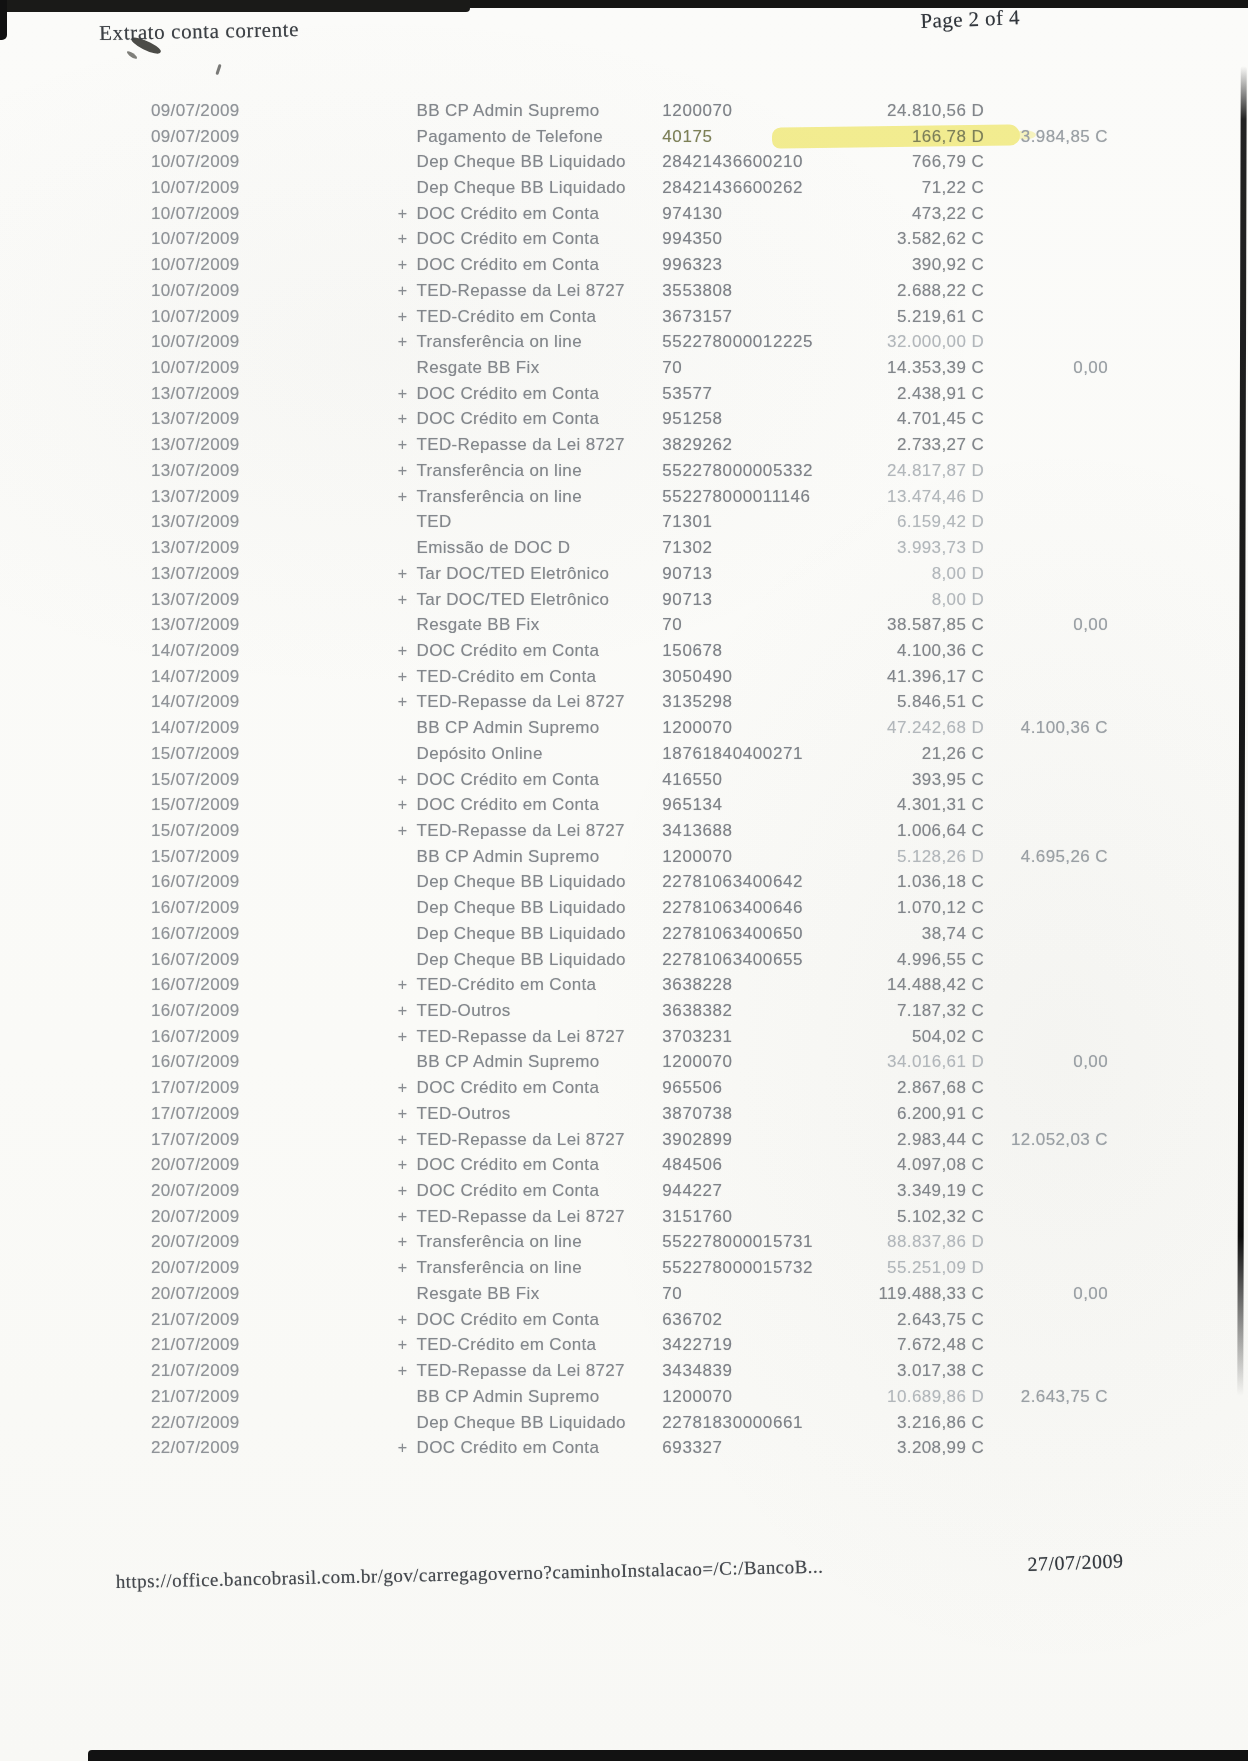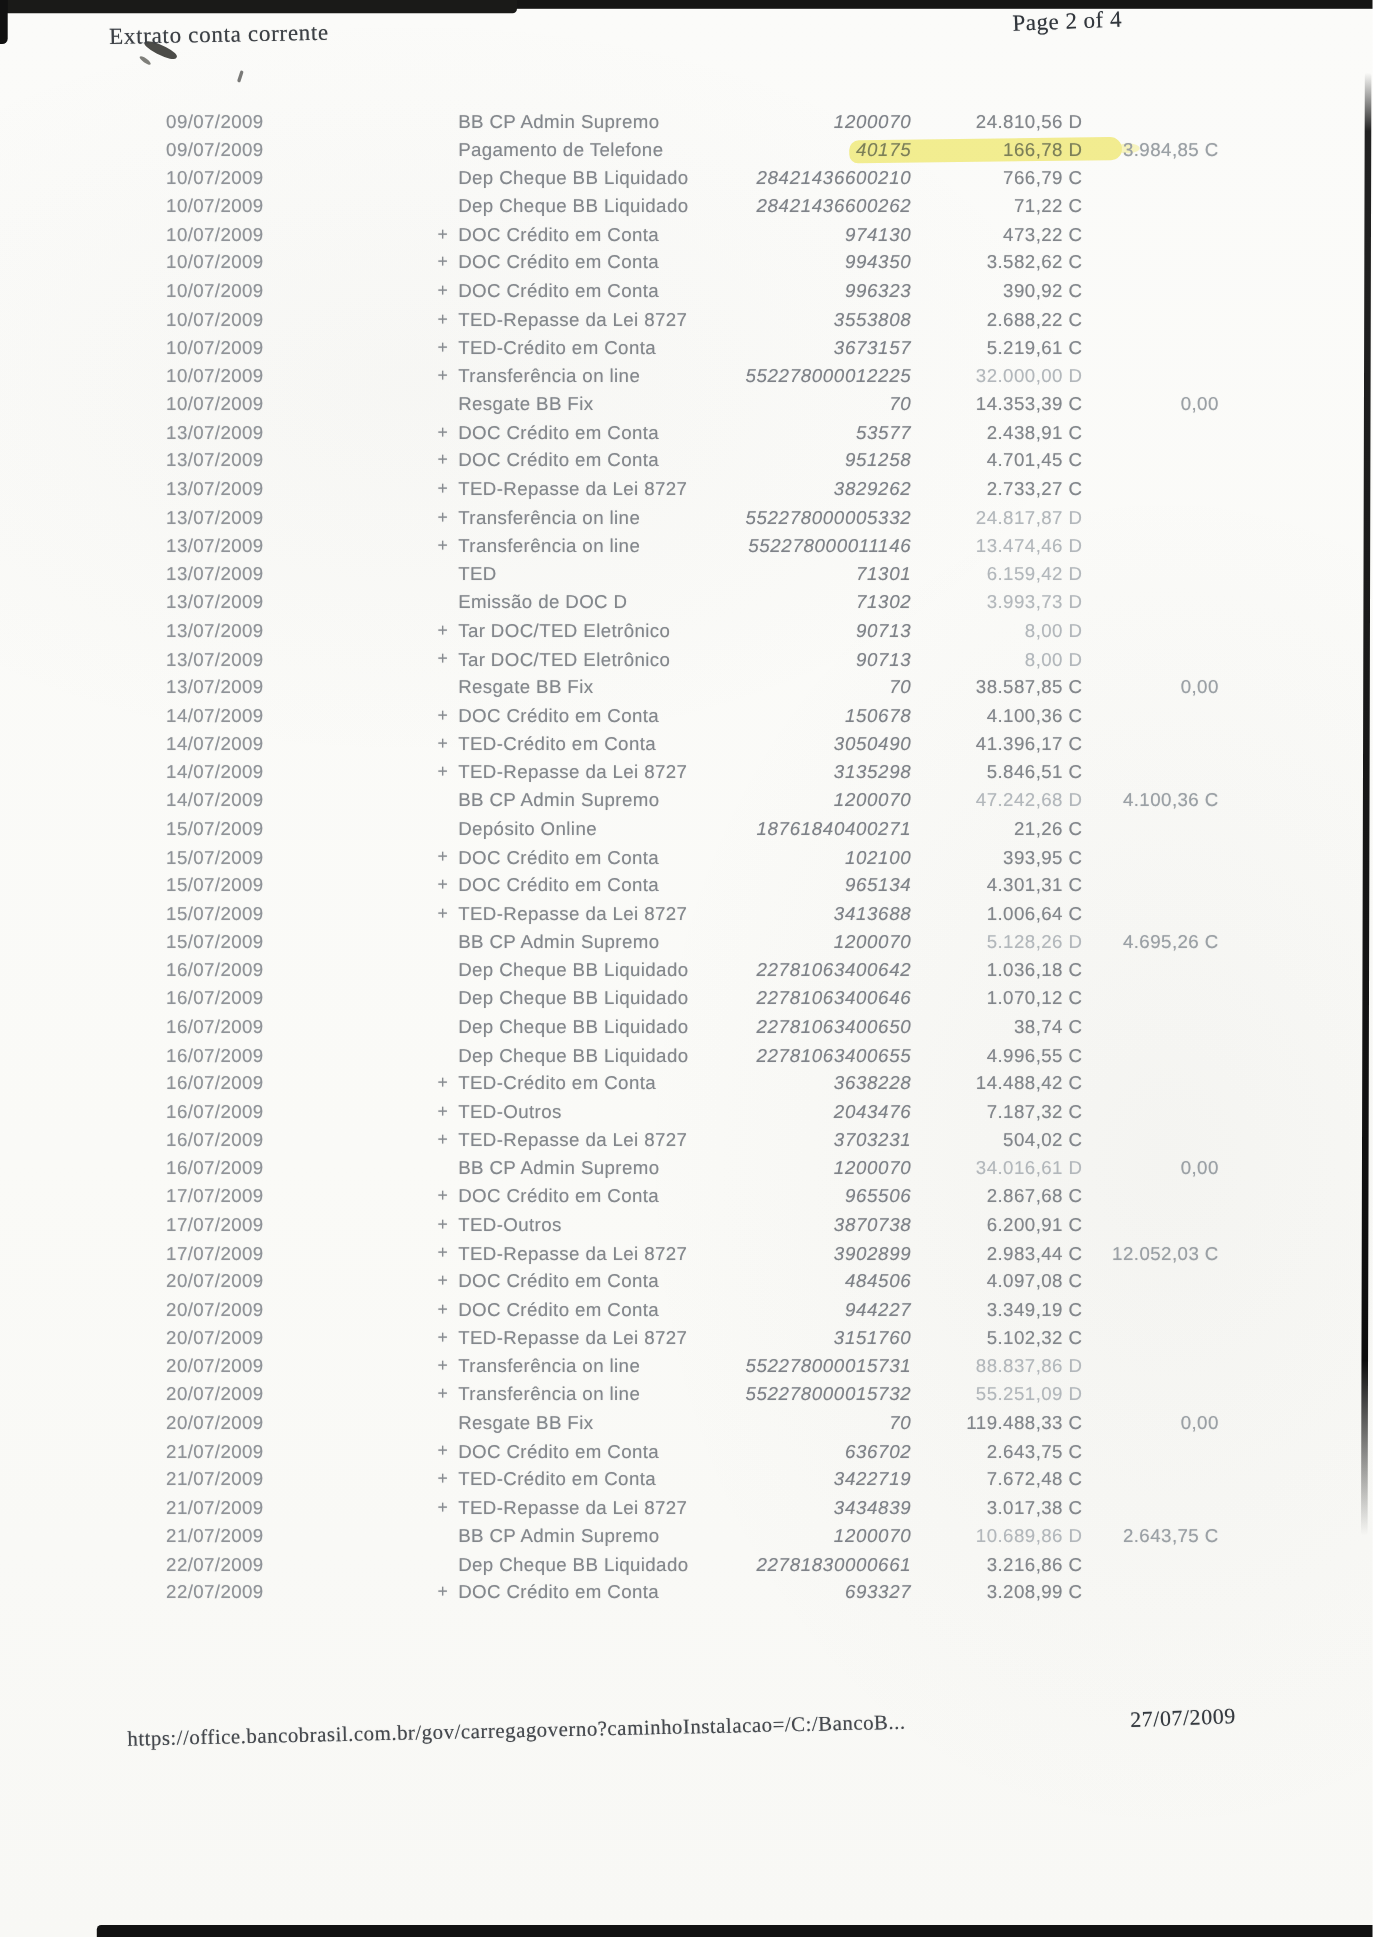--- a/index.html
+++ b/index.html
@@ -56,21 +56,21 @@
   }
   .row{
     position:relative;display:flex;align-items:center;height:25.73px;
     font-size:17px;color:#85898e;letter-spacing:.35px;
     text-shadow:0 0 .8px rgba(133,137,142,.5);
     white-space:nowrap;
   }
   .c-date{margin-left:151px;width:130px;color:#8f9398;}
   .c-plus{margin-left:119px;width:19px;color:#888c91;font-size:16px;position:relative;z-index:1;}
   .c-desc{width:250px;color:#83878c;position:relative;z-index:1;}
-  .c-doc{width:169px;text-align:right;letter-spacing:.6px;color:#7e8288;position:relative;z-index:1;font-style:italic;}
+  .c-doc{width:169px;letter-spacing:.6px;color:#7e8288;position:relative;z-index:1;}
   .c-value{width:138px;text-align:right;letter-spacing:.4px;color:#82868b;position:relative;z-index:1;margin-left:20px;}
   .c-bal{width:126px;text-align:right;letter-spacing:.4px;color:#9aa0a5;position:relative;z-index:1;}
   .row.faded .c-value{color:#b2b7bb;text-shadow:0 0 .8px rgba(178,183,187,.4);}
   .hl{display:none;}
   .row.highlighted .hl{
     display:block;position:absolute;left:772px;top:2px;width:248px;height:21px;
     border-radius:9px 11px 10px 8px;transform:rotate(-0.7deg);
     opacity:.62;z-index:0;
   }
   .row.highlighted .hl::after{
@@ -342,21 +342,21 @@
       <span class="c-desc">Depósito Online</span>
       <span class="c-doc">18761840400271</span>
       <span class="c-value">21,26 C</span>
       <span class="c-bal"></span>
     </div>
       <div class="row">
 
       <span class="c-date">15/07/2009</span>
       <span class="c-plus">+</span>
       <span class="c-desc">DOC Crédito em Conta</span>
-      <span class="c-doc">102100</span>
+      <span class="c-doc">416550</span>
       <span class="c-value">393,95 C</span>
       <span class="c-bal"></span>
     </div>
       <div class="row">
 
       <span class="c-date">15/07/2009</span>
       <span class="c-plus">+</span>
       <span class="c-desc">DOC Crédito em Conta</span>
       <span class="c-doc">965134</span>
       <span class="c-value">4.301,31 C</span>
@@ -423,21 +423,21 @@
       <span class="c-desc">TED-Crédito em Conta</span>
       <span class="c-doc">3638228</span>
       <span class="c-value">14.488,42 C</span>
       <span class="c-bal"></span>
     </div>
       <div class="row">
 
       <span class="c-date">16/07/2009</span>
       <span class="c-plus">+</span>
       <span class="c-desc">TED-Outros</span>
-      <span class="c-doc">2043476</span>
+      <span class="c-doc">3638382</span>
       <span class="c-value">7.187,32 C</span>
       <span class="c-bal"></span>
     </div>
       <div class="row">
 
       <span class="c-date">16/07/2009</span>
       <span class="c-plus">+</span>
       <span class="c-desc">TED-Repasse da Lei 8727</span>
       <span class="c-doc">3703231</span>
       <span class="c-value">504,02 C</span>

